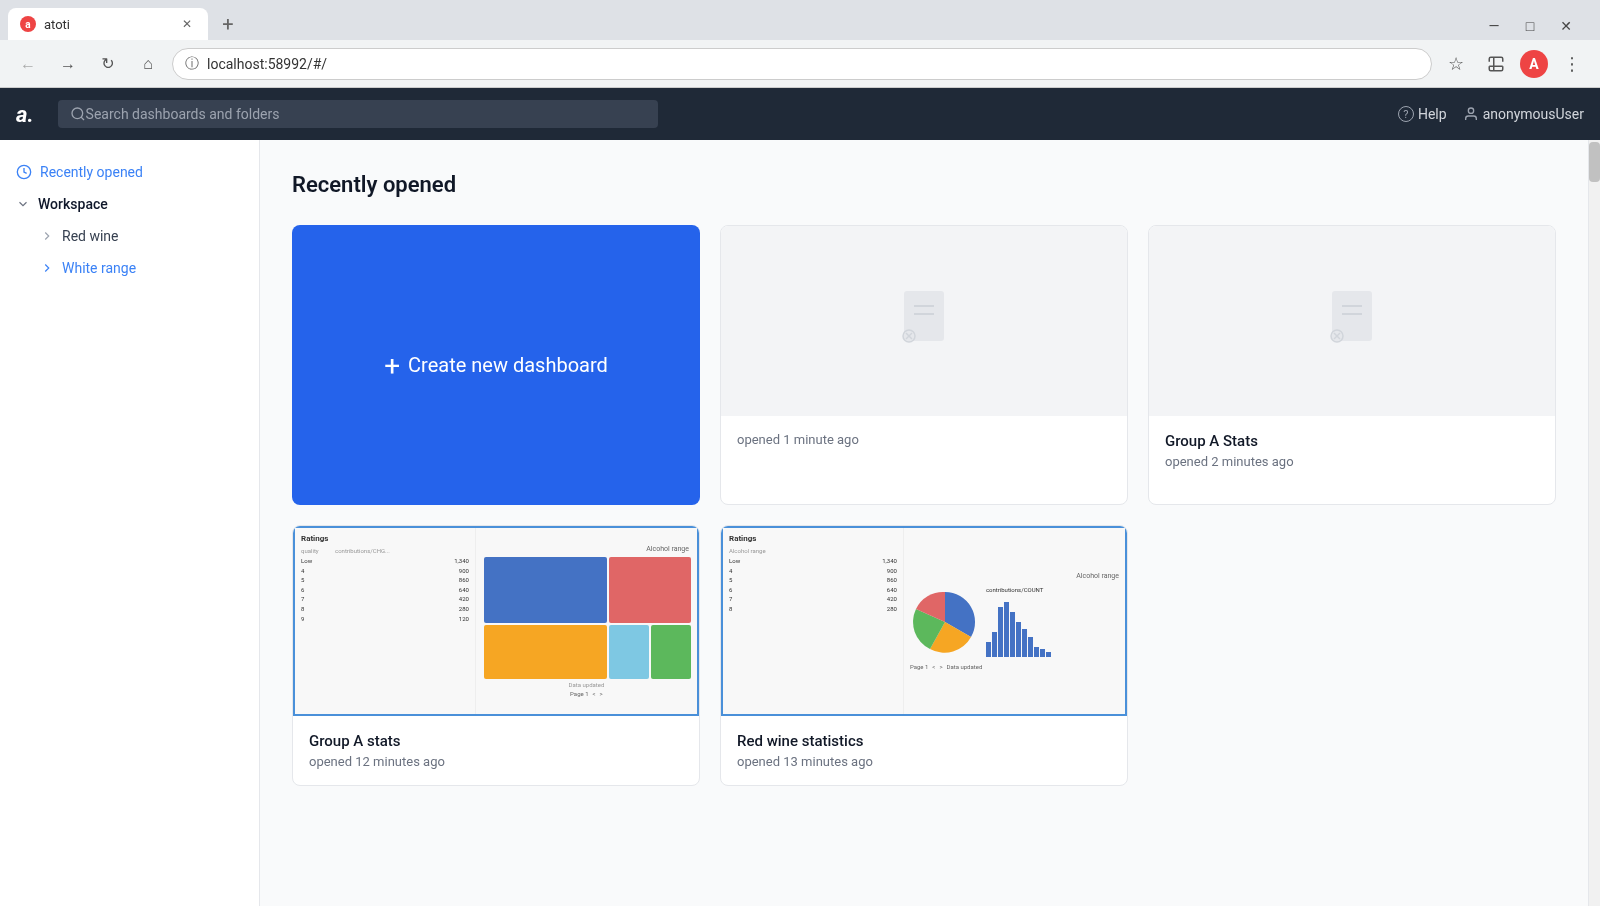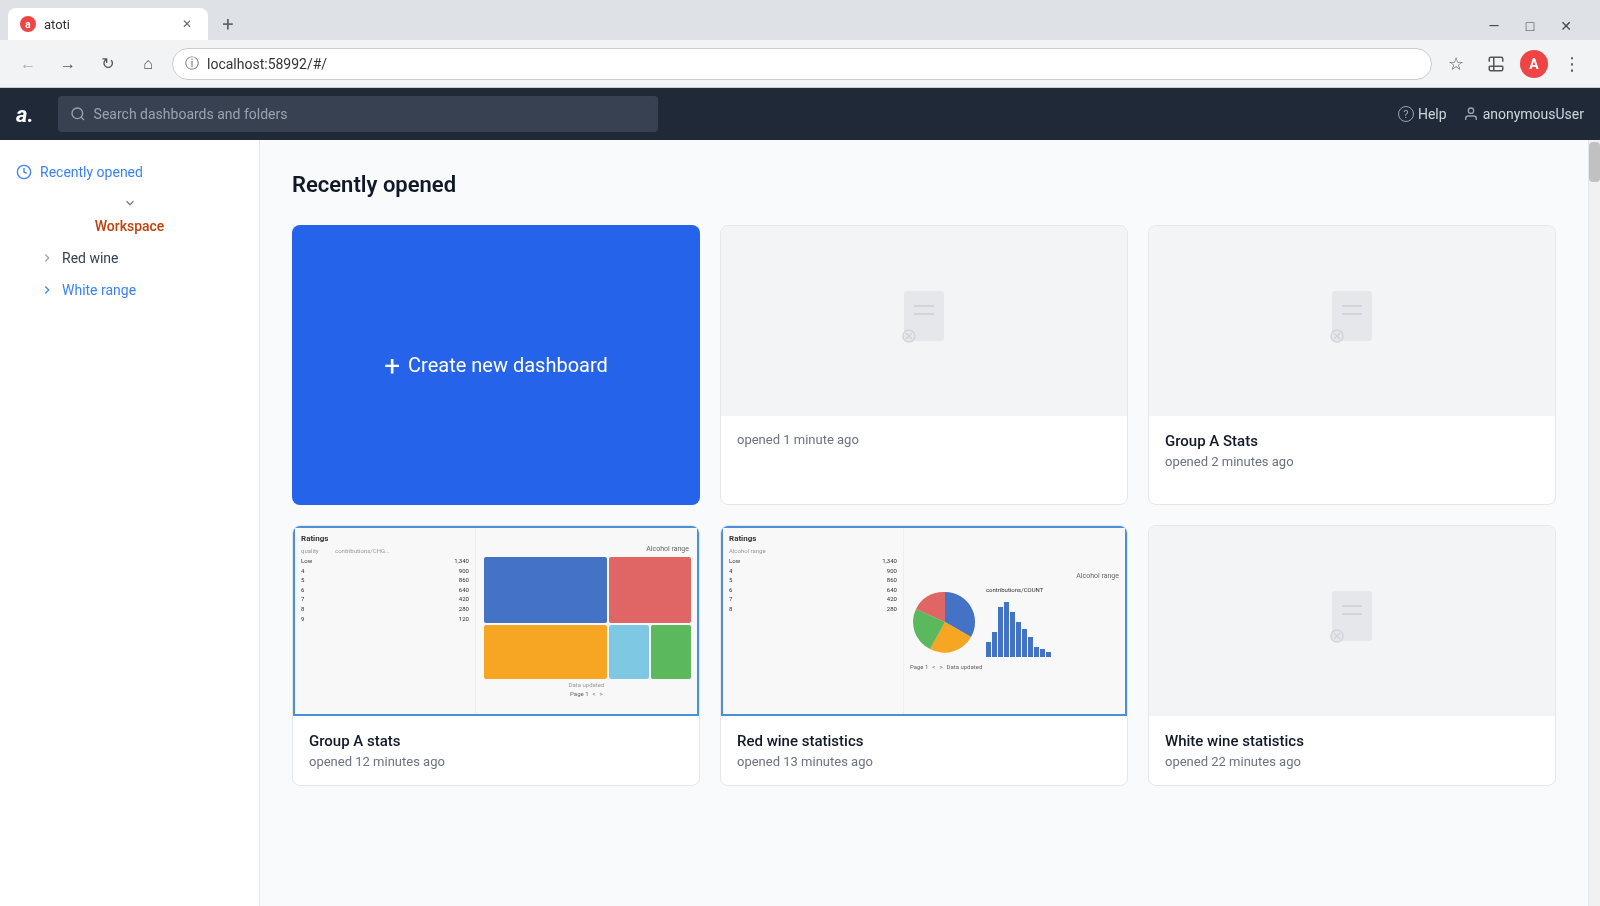--- a/index.html
+++ b/index.html
@@ -20,34 +20,34 @@
     .address-icon { color: #666; font-size: 14px; }
     .address-url { flex: 1; font-size: 14px; color: #333; }
     .toolbar-actions { display: flex; align-items: center; gap: 8px; }
     .toolbar-icon { width: 32px; height: 32px; border-radius: 50%; display: flex; align-items: center; justify-content: center; cursor: pointer; color: #555; font-size: 18px; }
     .profile-icon { width: 28px; height: 28px; background: #e44; border-radius: 50%; display: flex; align-items: center; justify-content: center; color: white; font-weight: bold; font-size: 14px; cursor: pointer; }
 
     
     .app { display: flex; flex-direction: column; height: calc(906px - 88px); }
     .app-header { background: #1f2937; height: 52px; display: flex; align-items: center; padding: 0 16px; gap: 16px; flex-shrink: 0; }
     .app-logo { color: white; font-size: 22px; font-weight: bold; font-style: italic; margin-right: 8px; }
-    .search-bar { flex: 1; max-width: 600px; background: #374151; border-radius: 4px; height: 36px; display: flex; align-items: center; padding: 0 12px; gap: 8px; color: #9ca3af; font-size: 14px; cursor: text; }
+    .search-bar { flex: 1; max-width: 600px; background: #374151; border-radius: 4px; height: 28px; display: flex; align-items: center; padding: 0 12px; gap: 0; color: #9ca3af; font-size: 14px; cursor: text; }
     .search-bar svg { flex-shrink: 0; }
     .header-right { margin-left: auto; display: flex; align-items: center; gap: 16px; }
     .help-btn { color: #d1d5db; font-size: 14px; display: flex; align-items: center; gap: 4px; cursor: pointer; }
     .user-btn { color: #d1d5db; font-size: 14px; display: flex; align-items: center; gap: 4px; cursor: pointer; }
 
     
     .app-body { display: flex; flex: 1; overflow: hidden; }
     .sidebar { width: 260px; background: #fff; border-right: 1px solid #e5e7eb; padding: 16px 0; flex-shrink: 0; overflow-y: auto; }
     .sidebar-item { display: flex; align-items: center; gap: 8px; padding: 8px 16px; cursor: pointer; font-size: 14px; color: #374151; }
     .sidebar-item.active { color: #3b82f6; }
     .sidebar-item .icon { width: 16px; height: 16px; flex-shrink: 0; }
     .sidebar-chevron { width: 14px; height: 14px; flex-shrink: 0; color: #9ca3af; }
-    .sidebar-workspace { display: flex; align-items: center; gap: 8px; padding: 8px 24px; cursor: pointer; font-size: 14px; color: #c2410c; font-weight: 500; flex-direction: column; }
+    .sidebar-workspace { display: flex; align-items: center; gap: 8px; padding: 8px 16px; cursor: pointer; font-size: 14px; color: #0f172a; font-weight: 500; }
     .sidebar-workspace .chevron-down { color: #6b7280; }
     .sidebar-child { padding-left: 40px; }
 
     
     .main-content { flex: 1; padding: 32px; overflow-y: auto; background: #f9fafb; }
     .page-title { font-size: 22px; font-weight: 600; color: #111827; margin-bottom: 28px; }
 
     
     .cards-grid { display: grid; grid-template-columns: repeat(3, 1fr); gap: 20px; }
     .card { background: #fff; border-radius: 8px; overflow: hidden; border: 1px solid #e5e7eb; cursor: pointer; }
@@ -353,36 +353,20 @@
                 <span style="margin-left:auto;">Data updated</span>
               </div>
             </div>
           </div>
           <div class="card-info">
             <div class="card-name">Red wine statistics</div>
             <div class="card-time">opened 13 minutes ago</div>
           </div>
         </div>
 
-        <div class="card">
-          <div class="card-preview">
-            <svg class="card-preview-icon" width="60" height="70" viewBox="0 0 60 70">
-              <rect x="10" y="5" width="40" height="50" rx="3" fill="#e5e7eb"></rect>
-              <line x1="20" y1="20" x2="40" y2="20" stroke="#d1d5db" stroke-width="2"></line>
-              <line x1="20" y1="28" x2="40" y2="28" stroke="#d1d5db" stroke-width="2"></line>
-              <circle cx="15" cy="50" r="6" fill="#e5e7eb" stroke="#d1d5db" stroke-width="1.5"></circle>
-              <line x1="12" y1="47" x2="18" y2="53" stroke="#d1d5db" stroke-width="1.5"></line>
-              <line x1="18" y1="47" x2="12" y2="53" stroke="#d1d5db" stroke-width="1.5"></line>
-            </svg>
-          </div>
-          <div class="card-info">
-            <div class="card-name">White wine statistics</div>
-            <div class="card-time">opened 22 minutes ago</div>
-          </div>
-        </div>
 
       </div>
     </div>
 
     <div class="scrollbar-right">
       <div class="scrollbar-thumb"></div>
     </div>
   </div>
 </div>
 

